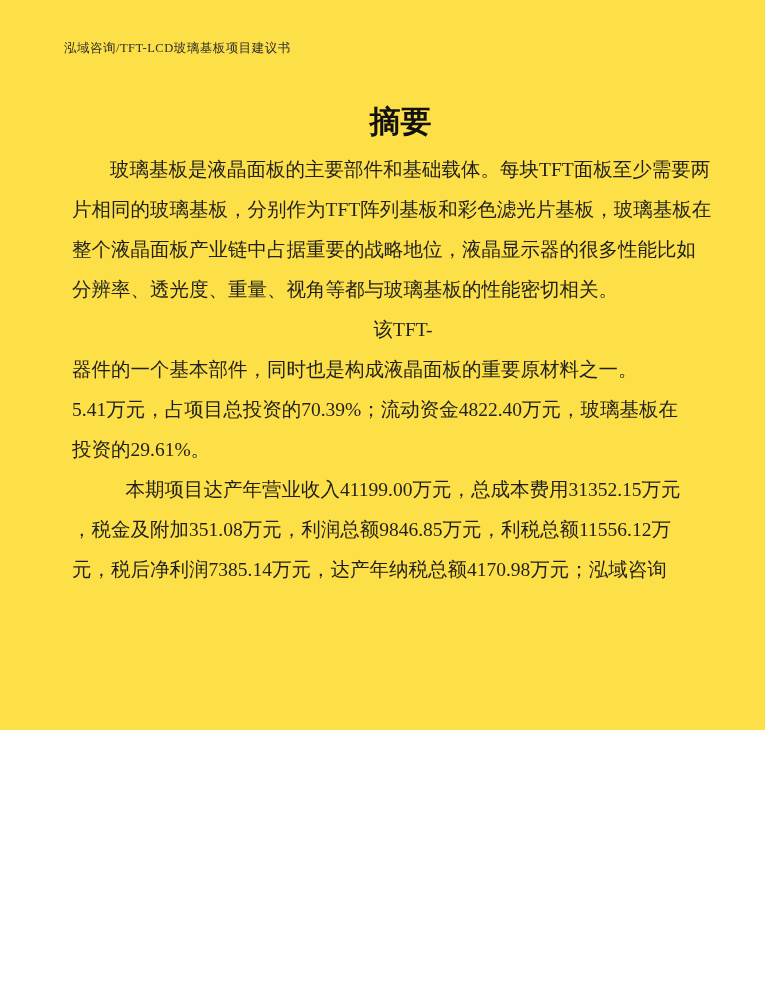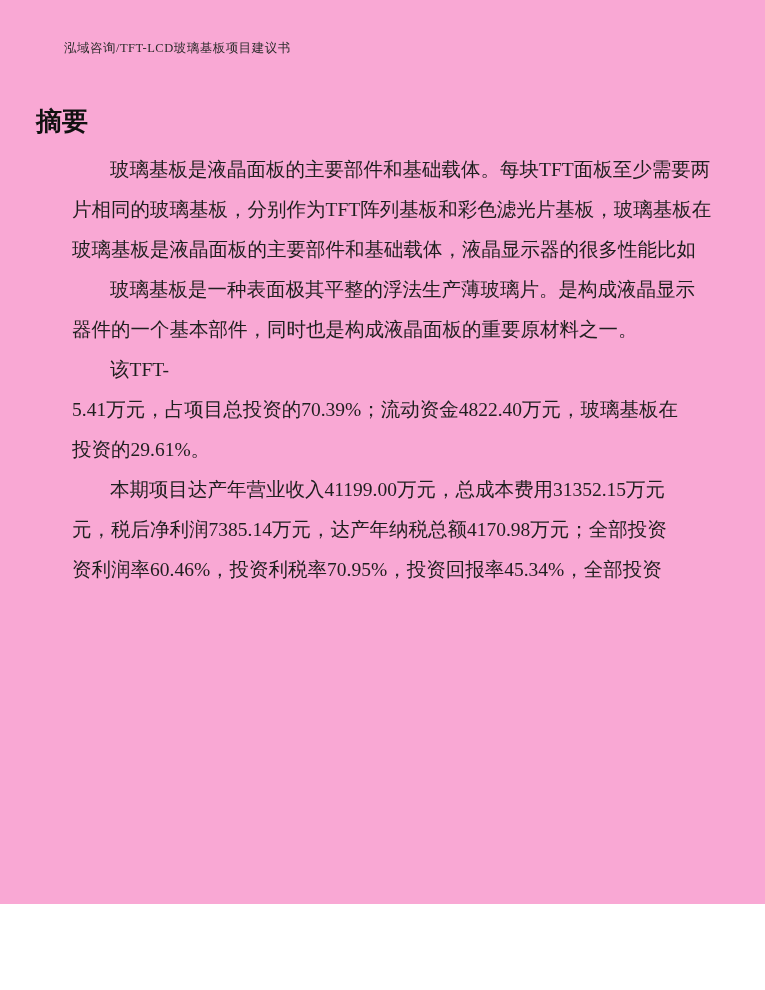--- a/index.html
+++ b/index.html
@@ -3,79 +3,80 @@
 <meta charset="utf-8">
 <style>
   html, body {
     margin: 0;
     padding: 0;
     background: #ffffff;
   }
   #page {
     position: relative;
     width: 765px;
-    height: 904px;
-    background: #f9a8d4;
+    height: 730px;
+    background: #fde047;
     overflow: hidden;
     font-family: "Liberation Serif", "DejaVu Serif", serif;
     color: #1f1f1f;
   }
   .doc-header {
     position: absolute;
     left: 64px;
     top: 40px;
     font-size: 12.5px;
     letter-spacing: 0.5px;
     color: #2b2b2b;
     white-space: nowrap;
   }
   .doc-title {
     position: absolute;
     left: 0;
     right: 0;
     top: 102px;
     height: 40px;
     line-height: 40px;
-    text-align: left;
-    font-size: 26px;
+    text-align: center;
+    font-size: 31px;
     font-weight: bold;
     color: #111111;
     padding-left: 36px;
   }
   .doc-body {
     position: absolute;
     left: 72px;
     top: 150px;
     width: 624px;
   }
   .text-line {
     height: 40px;
     line-height: 40px;
     font-size: 19.5px;
     white-space: nowrap;
     color: #1f1f1f;
   }
   .text-line.indent {
     padding-left: 38px;
+    text-align: center;
   }
 </style>
 </head>
 <body>
 
 <div id="page">
   <div class="doc-header">泓域咨询/TFT-LCD玻璃基板项目建议书</div>
 
   <div class="doc-title">摘要</div>
 
   <div class="doc-body" id="doc-body">
       <div class="text-line indent">玻璃基板是液晶面板的主要部件和基础载体。每块TFT面板至少需要两</div>
       <div class="text-line">片相同的玻璃基板，分别作为TFT阵列基板和彩色滤光片基板，玻璃基板在</div>
-      <div class="text-line">玻璃基板是液晶面板的主要部件和基础载体，液晶显示器的很多性能比如</div>
-      <div class="text-line indent">玻璃基板是一种表面极其平整的浮法生产薄玻璃片。是构成液晶显示</div>
+      <div class="text-line">整个液晶面板产业链中占据重要的战略地位，液晶显示器的很多性能比如</div>
+      <div class="text-line">分辨率、透光度、重量、视角等都与玻璃基板的性能密切相关。</div>
+      <div class="text-line indent">该TFT-</div>
       <div class="text-line">器件的一个基本部件，同时也是构成液晶面板的重要原材料之一。</div>
-      <div class="text-line indent">该TFT-</div>
       <div class="text-line">5.41万元，占项目总投资的70.39%；流动资金4822.40万元，玻璃基板在</div>
       <div class="text-line">投资的29.61%。</div>
       <div class="text-line indent">本期项目达产年营业收入41199.00万元，总成本费用31352.15万元</div>
-      <div class="text-line">元，税后净利润7385.14万元，达产年纳税总额4170.98万元；全部投资</div>
-      <div class="text-line">资利润率60.46%，投资利税率70.95%，投资回报率45.34%，全部投资</div>
+      <div class="text-line">，税金及附加351.08万元，利润总额9846.85万元，利税总额11556.12万</div>
+      <div class="text-line">元，税后净利润7385.14万元，达产年纳税总额4170.98万元；泓域咨询</div>
     </div>
 </div>
 
 </body></html>

